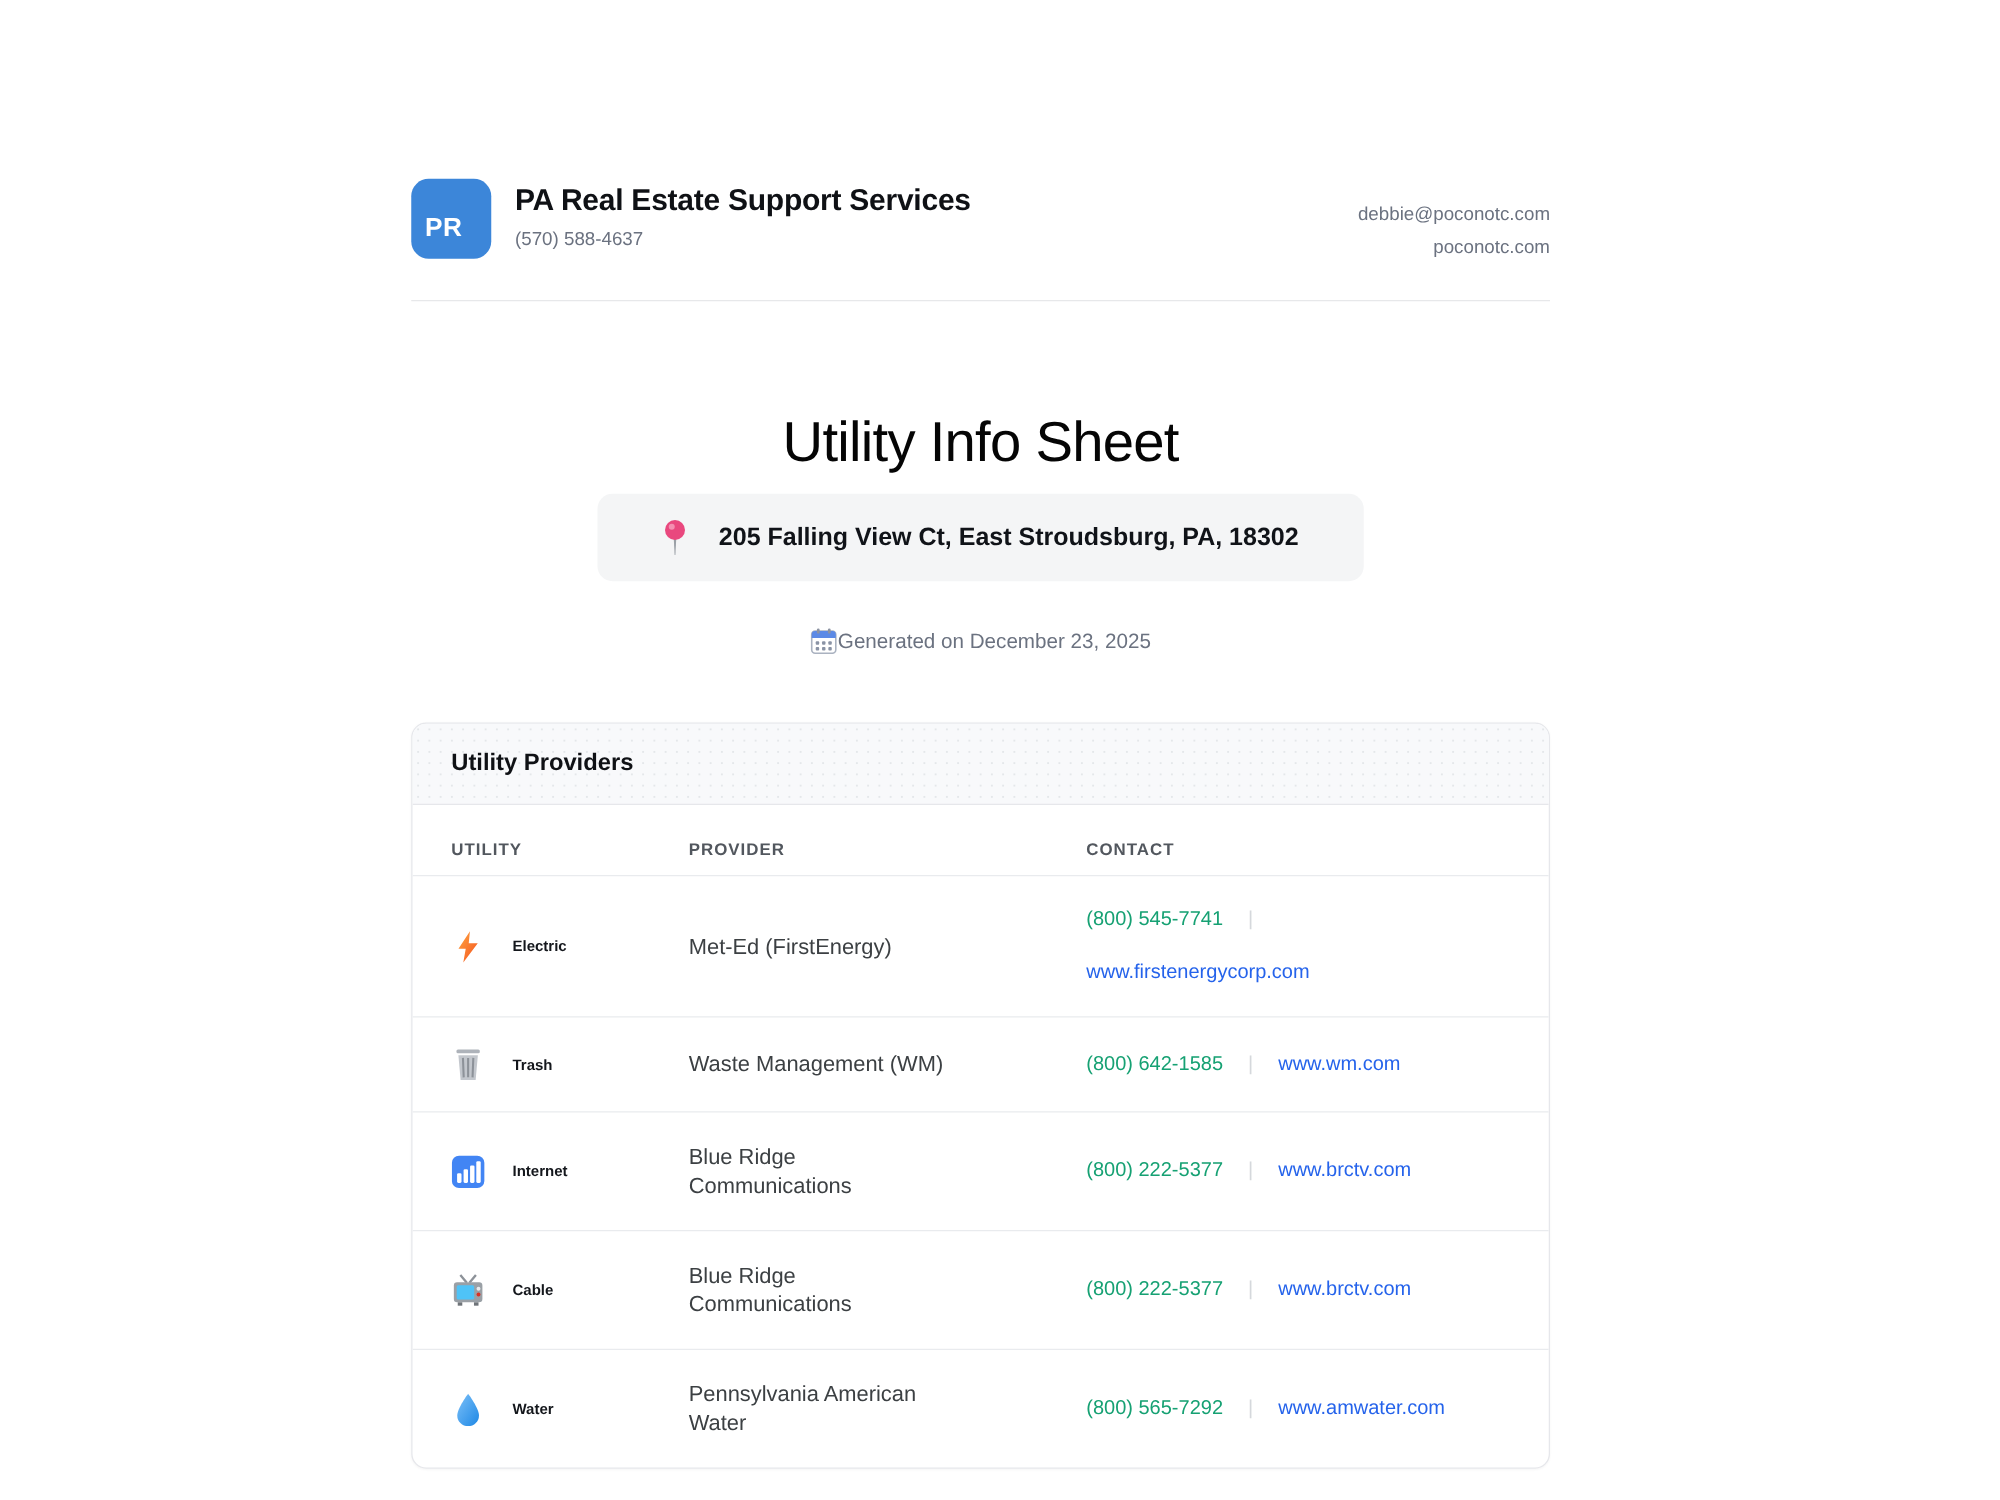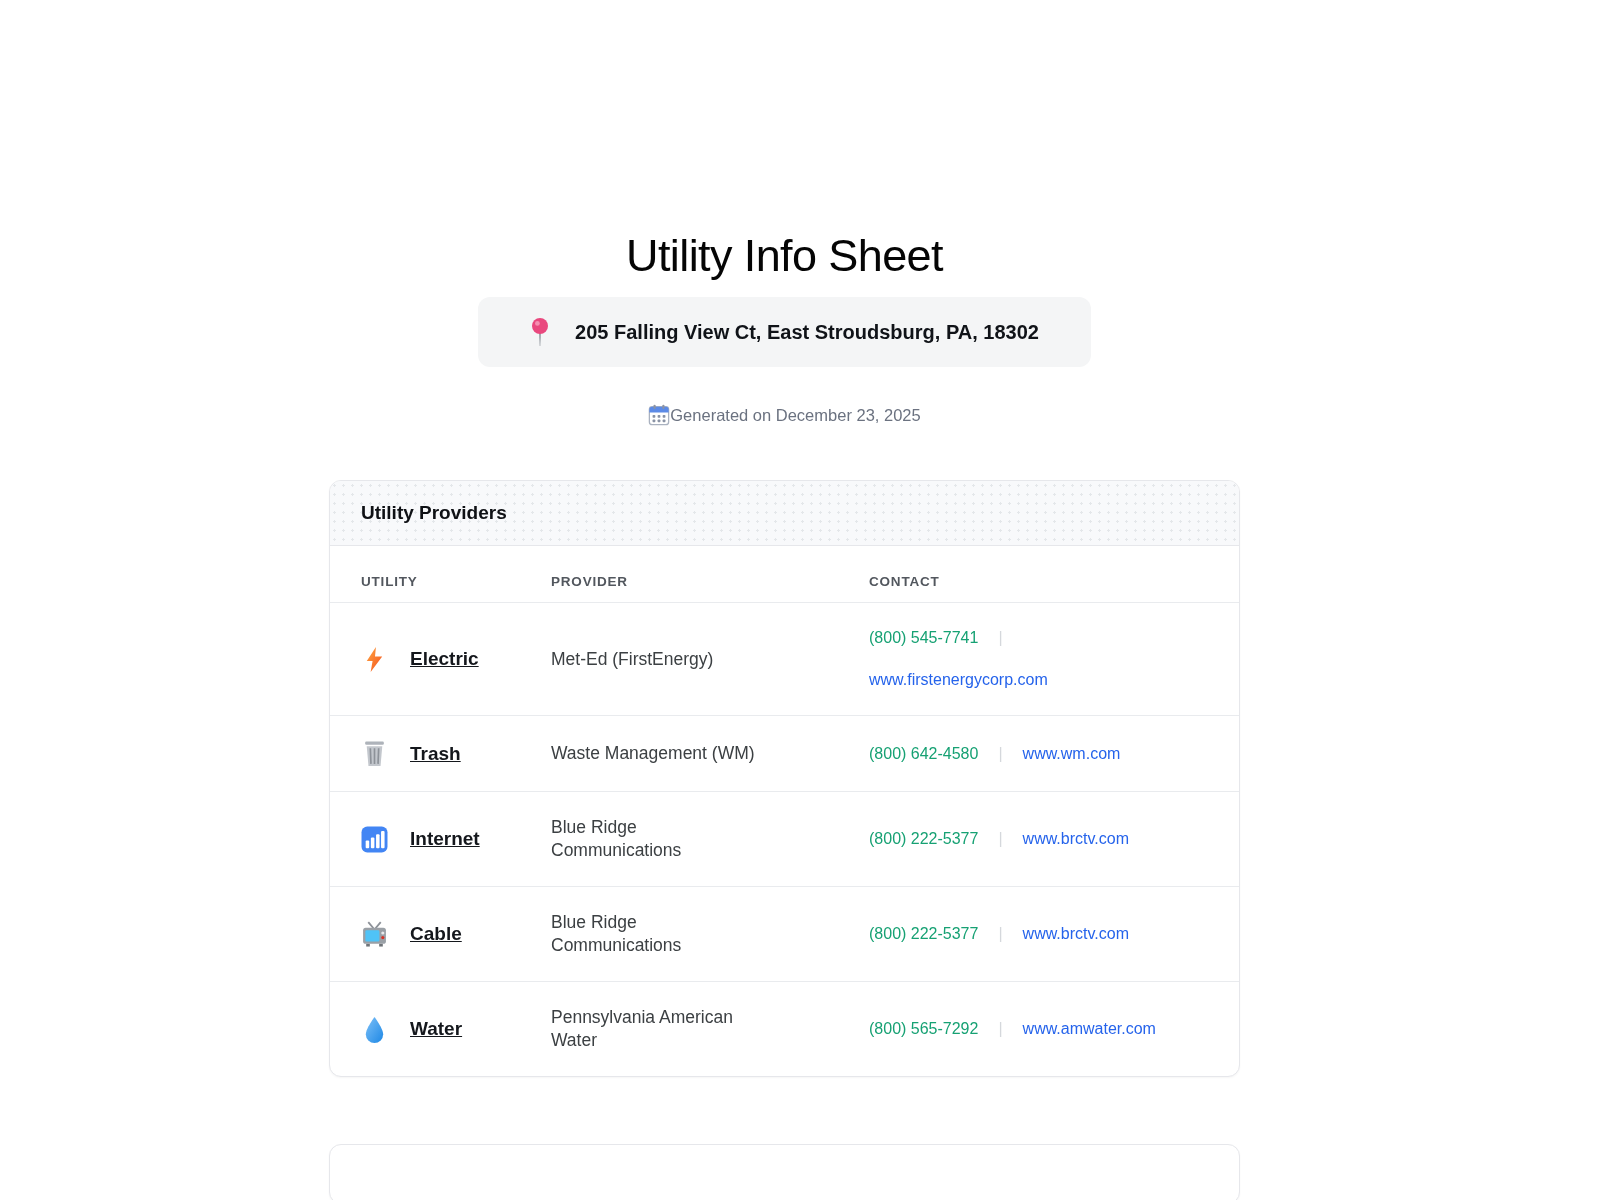--- a/index.html
+++ b/index.html
@@ -81,21 +81,21 @@
   }
   .t-row {
     display: grid; grid-template-columns: 190px 318px 1fr;
     align-items: center;
     padding: 24px 31px;
     border-top: 1px solid #e9ebee;
   }
   .cell-utility { display: flex; align-items: center; gap: 22px; }
   .u-icon { width: 27px; height: 27px; display: flex; align-items: center; justify-content: center; flex: 0 0 auto; }
   .u-icon svg { display: block; }
-  .u-label { font-size: 19px; font-weight: bold; color: #14171c; text-decoration: underline; }
+  .u-label { font-size: 12px; font-weight: bold; color: #14171c; }
   .cell-provider { font-size: 17.5px; color: #3c4043; line-height: 23px; max-width: 218px; }
   .cell-contact {
     display: flex; flex-wrap: wrap; align-items: center;
     column-gap: 11px; row-gap: 2px;
     width: 322px; font-size: 16px; line-height: 22px; gap: 20px;
   }
   .phone { color: #16a173; text-decoration: none; }
   .pipe { color: #d5d8dc; }
   .site { color: #2563eb; text-decoration: none; }
 
@@ -163,20 +163,33 @@
         <rect x="16" y="12" width="3" height="3" rx="0.8"></rect>
       <rect x="5" y="17" width="3" height="3" rx="0.8"></rect>
         <rect x="10.5" y="17" width="3" height="3" rx="0.8"></rect>
         <rect x="16" y="17" width="3" height="3" rx="0.8"></rect>
     </g>
   </symbol>
 </svg>
 
 <div class="page">
 
+  <div class="doc-header">
+    <div class="logo">
+      <span>PR</span>
+    </div>
+    <div class="company-block">
+      <div class="company-name">PA Real Estate Support Services</div>
+      <div class="company-phone">(570) 588-4637</div>
+    </div>
+    <div class="header-right">
+      <div>debbie@poconotc.com</div>
+      <div>poconotc.com</div>
+    </div>
+  </div>
 
   <h1 class="doc-title">Utility Info Sheet</h1>
 
   <div class="address-wrap">
     <div class="address-pill">
       <span class="u-icon" style="width:20px;height:30px">
         <svg width="20" height="30">
             <use href="#pin-icon"></use>
           </svg>
       </span>
@@ -222,21 +235,21 @@
     <div class="cell-utility">
       <span class="u-icon">
         <svg width="27" height="27">
                 <use href="#trash-icon"></use>
               </svg>
       </span>
       <span class="u-label">Trash</span>
     </div>
     <div class="cell-provider">Waste Management (WM)</div>
     <div class="cell-contact">
-      <a class="phone" href="#">(800) 642-4580</a>
+      <a class="phone" href="#">(800) 642-1585</a>
       <span class="pipe">|</span>
       <a class="site" href="#">www.wm.com</a>
     </div>
   </div>
 
   <div class="t-row">
     <div class="cell-utility">
       <span class="u-icon">
         <svg width="27" height="27">
                 <use href="#signal-bars-icon"></use>

